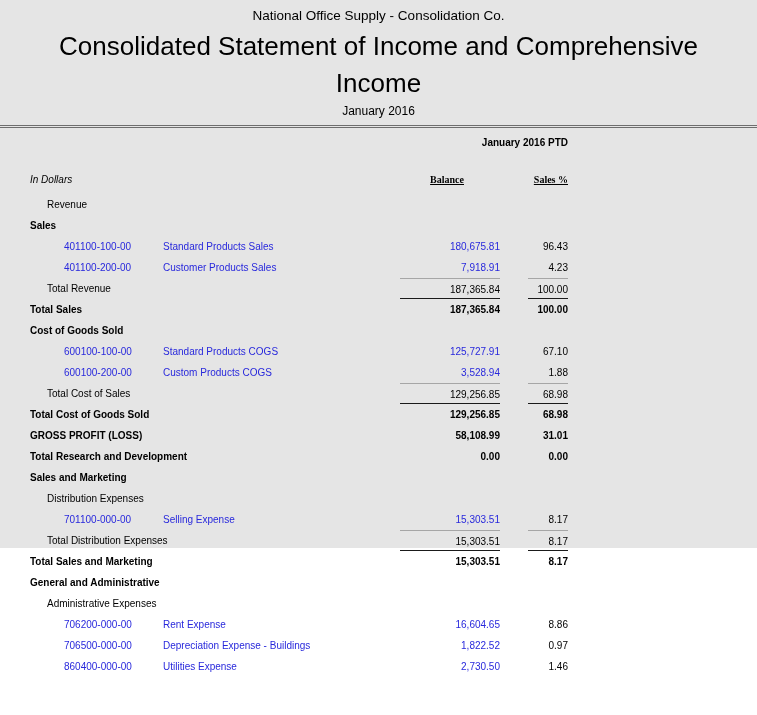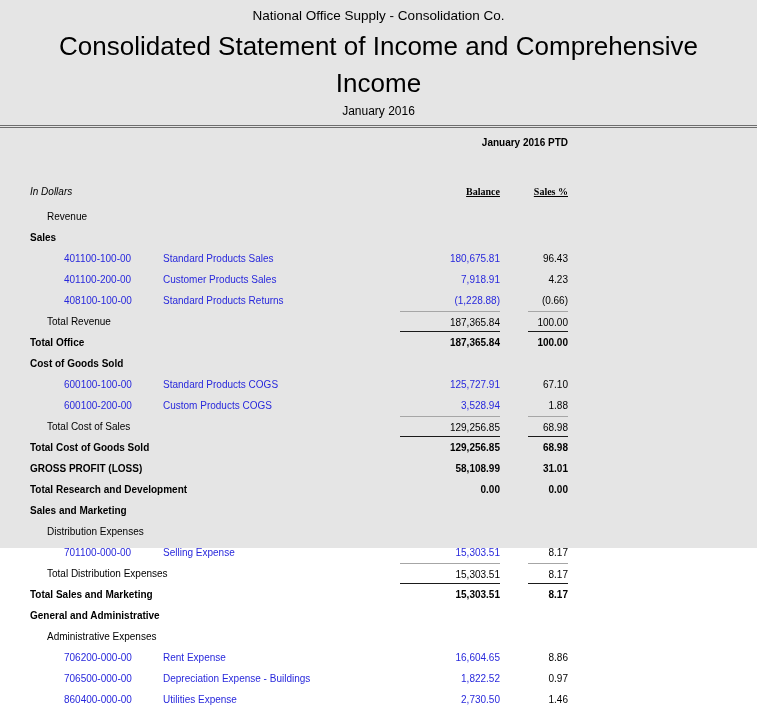--- a/index.html
+++ b/index.html
@@ -42,21 +42,21 @@
   .label-area{flex:1;display:flex;min-width:0;}
   .cell{display:block;}
   .cell.bal{width:100px;text-align:right;}
   .cell.pct{width:40px;margin-left:28px;text-align:right;}
 
   
   .ptd-row{margin-top:4px;}
   .ptd-row .ptd{flex:none;width:100%;text-align:right;font-weight:bold;}
 
   
-  .col-header{margin-top:28px;margin-bottom:4px;}
+  .col-header{margin-top:16px;margin-bottom:4px;gap:36px;}
   .col-header .in-dollars{padding-left:30px;font-style:italic;}
   .col-header .cell{font-weight:bold;font-family:Liberation Serif, serif;}
   .col-header .cell span{text-decoration:underline;}
 
   
   .row-section .label,
   .row-total .label{padding-left:30px;font-weight:bold;}
   .row-total{font-weight:bold;}
   .row-subsection .label,
   .row-subtotal .label{padding-left:47px;}
@@ -121,40 +121,31 @@
     </div>
       <div class="row row-account">
       <span class="label-area">
 
         <a class="acct">401100-200-00</a>
         <a class="name">Customer Products Sales</a>
       </span>
       <span class="cell bal">7,918.91</span>
       <span class="cell pct">4.23</span>
     </div>
-      <div class="row row-account">
-      <span class="label-area">
-
-        <a class="acct">408100-100-00</a>
-        <a class="name">Standard Products Returns</a>
-      </span>
-      <span class="cell bal">(1,228.88)</span>
-      <span class="cell pct">(0.66)</span>
-    </div>
       <div class="row row-subtotal">
       <span class="label-area">
         <span class="label">Total Revenue</span>
 
       </span>
       <span class="cell bal">187,365.84</span>
       <span class="cell pct">100.00</span>
     </div>
       <div class="row row-total">
       <span class="label-area">
-        <span class="label">Total Office</span>
+        <span class="label">Total Sales</span>
 
       </span>
       <span class="cell bal">187,365.84</span>
       <span class="cell pct">100.00</span>
     </div>
       <div class="row row-section">
       <span class="label-area">
         <span class="label">Cost of Goods Sold</span>
 
       </span>

